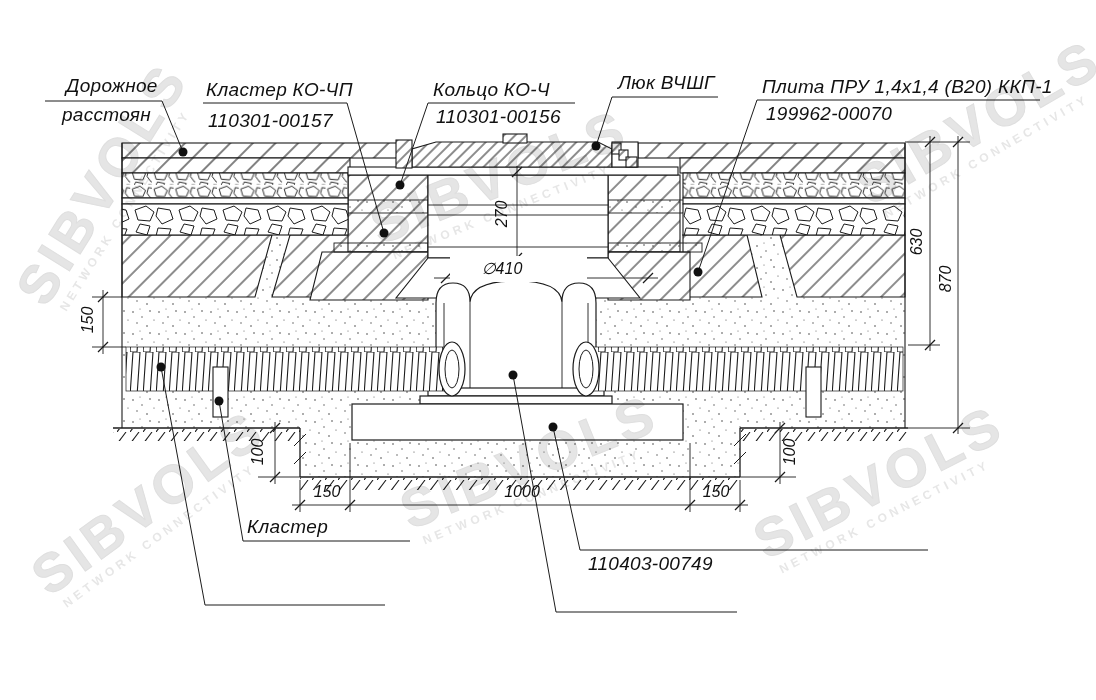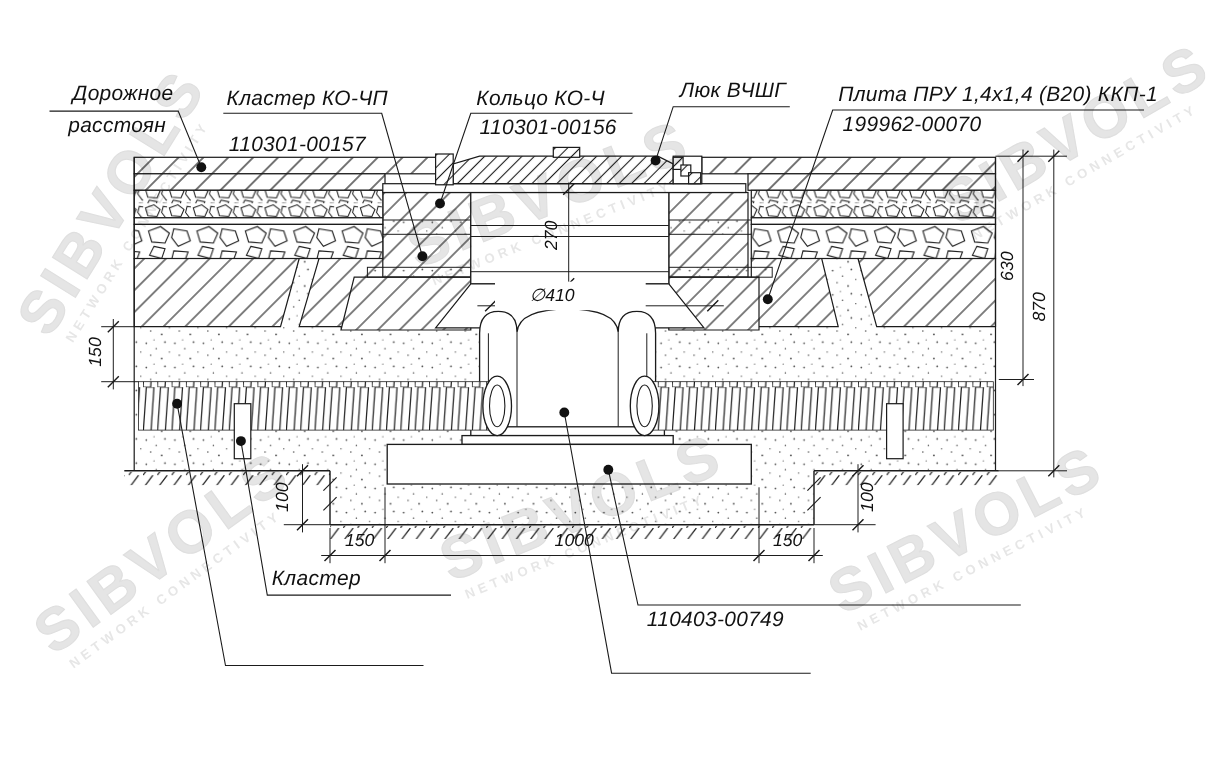--- a/index.html
+++ b/index.html
@@ -225,21 +225,21 @@
           <circle cx="553" cy="427" r="4.5"></circle>
     <circle cx="513" cy="375" r="4.5"></circle>
   </g>
 </g>
 </svg>
 
 <div class="lbl" style="left:66px;top:75px">Дорожное</div>
 <div class="lbl" style="left:62px;top:104px">расстоян</div>
 
 <div class="lbl" style="left:206px;top:79px">Кластер КО-ЧП</div>
-<div class="lbl" style="left:208px;top:121px">110301-00157</div>
+<div class="lbl" style="left:208px;top:110px">110301-00157</div>
 
 <div class="lbl" style="left:433px;top:79px">Кольцо КО-Ч</div>
 <div class="lbl" style="left:436px;top:106px">110301-00156</div>
 
 <div class="lbl" style="left:618px;top:72px">Люк ВЧШГ</div>
 
 <div class="lbl" style="left:762px;top:76px">Плита ПРУ 1,4х1,4 (В20) ККП-1</div>
 <div class="lbl" style="left:766px;top:103px">199962-00070</div>
 
 <div class="lbl" style="left:247px;top:516px">Кластер</div>

